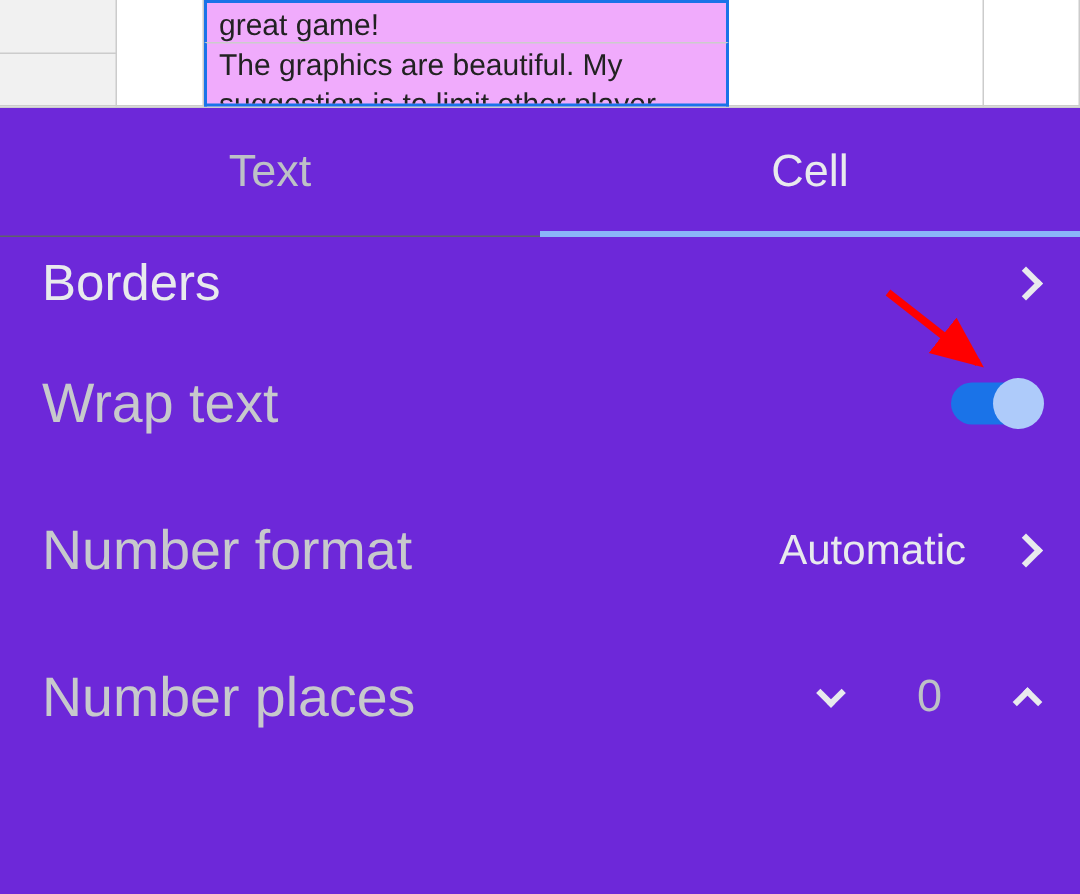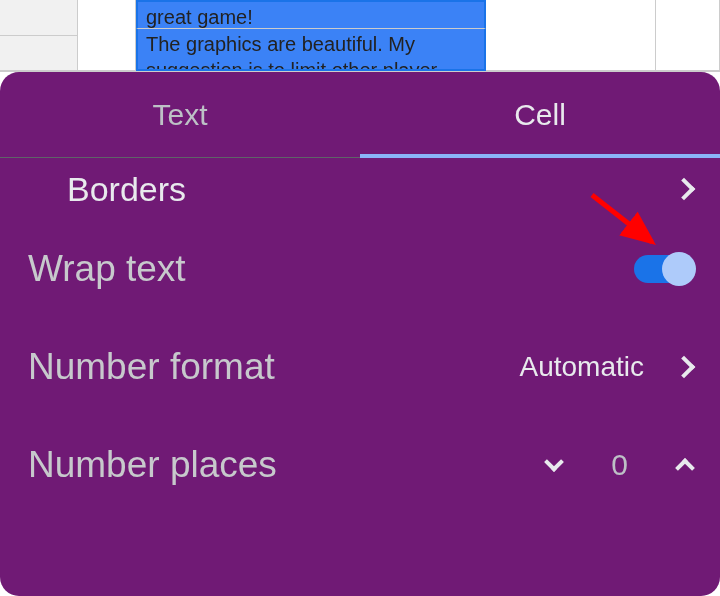--- a/index.html
+++ b/index.html
@@ -47,21 +47,21 @@
     }
     .main-cell-col {
       width: 350px;
       height: 100%;
       display: flex;
       flex-direction: column;
     }
     .main-cell {
       flex: 1;
       border: 2px solid #1a73e8;
-      background: #3b82f6;
+      background: #f0abfc;
       padding: 2px 8px;
       font-size: 20px;
       color: #222;
       line-height: 1.3;
       overflow: hidden;
     }
     .main-cell.top {
       border-bottom: none;
       height: 28px;
       flex: 0 0 28px;
@@ -74,25 +74,24 @@
       display: flex;
     }
     .right-cell {
       flex: 1;
       border-right: 1px solid #ccc;
       border-bottom: 1px solid #ccc;
     }
     
     
     .panel {
-      background: #701a75;
+      background: #6d28d9;
       height: calc(596px - 72px);
       color: #e8eaed;
       position: relative;
-      border-radius: 19px;
     }
     
     
     .tabs {
       display: flex;
       height: 86px;
       border-bottom: 1px solid #5f6368;
     }
     .tab {
       flex: 1;
@@ -137,21 +136,20 @@
       border-bottom: none;
     }
     .setting-label {
       font-size: 37px;
       font-weight: 400;
       color: #c7c9cc;
     }
     .borders-row .setting-label {
       color: #e8eaed;
       font-size: 34px;
-      margin-left: 39px;
     }
     
     
     .toggle {
       width: 58px;
       height: 28px;
       border-radius: 14px;
       position: relative;
       cursor: pointer;
     }

